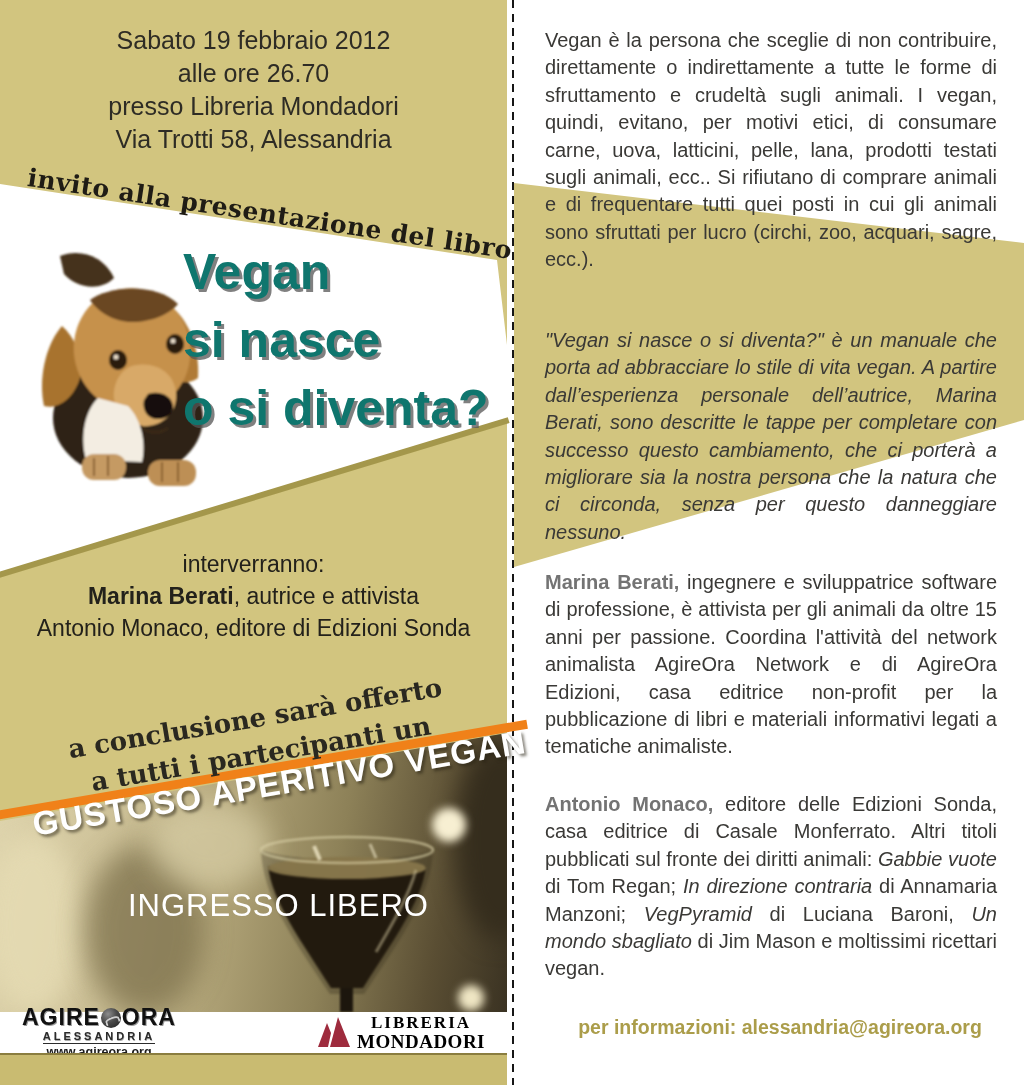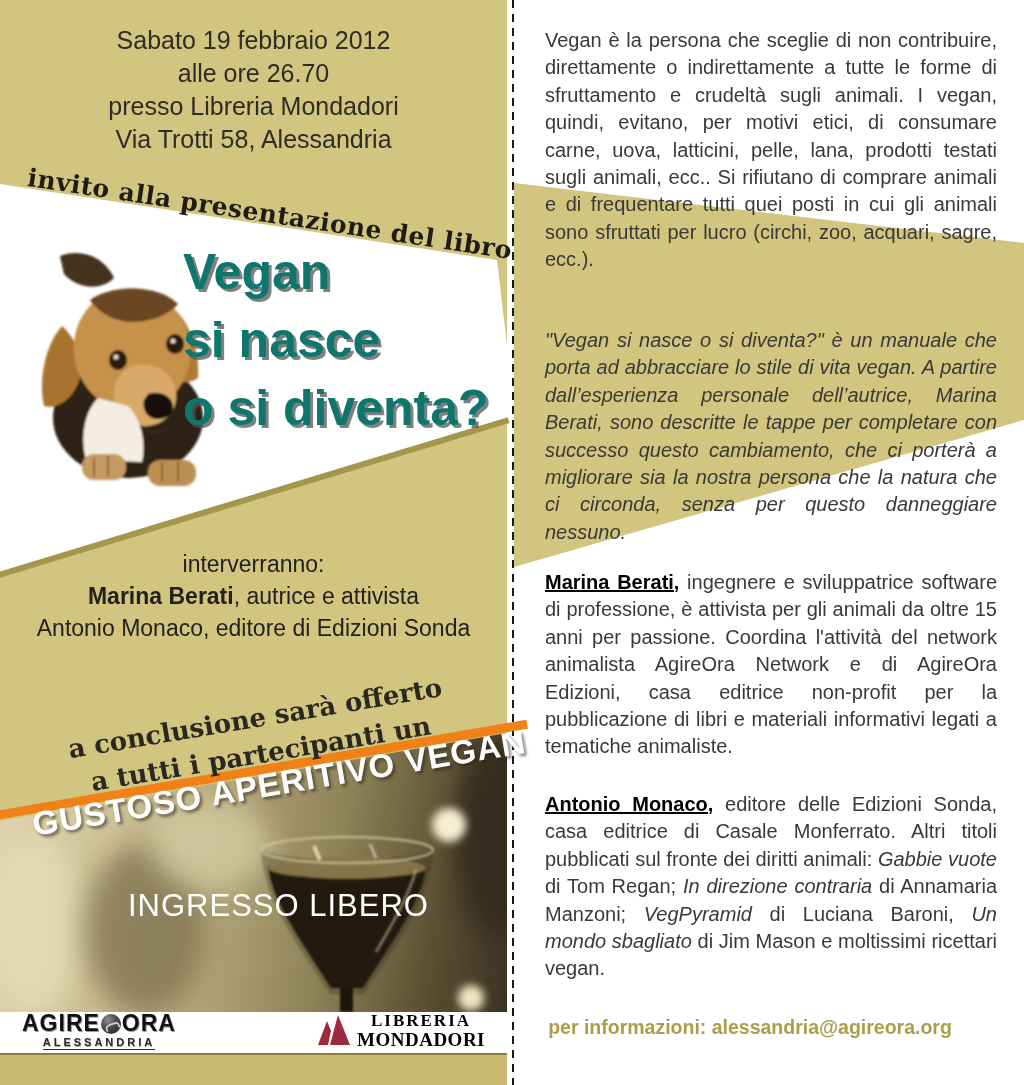--- a/index.html
+++ b/index.html
@@ -29,21 +29,21 @@
   #photo{left:0;top:0;width:507px;height:1085px;
     clip-path:polygon(0 821px,507px 733px,507px 1012px,0 1012px);}
   #photo .photo-bg{position:absolute;left:0;top:720px;width:507px;height:295px;
     background:linear-gradient(100deg,#e0d6af 0%,#cfc39a 22%,#b0a377 45%,#8d8158 65%,#5a4e33 85%,#3a3222 100%);}
   .blob{position:absolute;border-radius:50%;}
   #stripe-orange{left:-10px;top:812px;width:545px;height:9px;background:var(--orange);
     transform:rotate(-9.75deg);transform-origin:left center;}
 
   
   #strip-white{left:0;top:1012px;width:507px;height:41px;background:#fff;
-    display:flex;align-items:flex-start;justify-content:space-between;padding:0 22px;}
+    display:flex;align-items:center;justify-content:space-between;padding:0 22px;}
   #strip-khaki{left:0;top:1053px;width:507px;height:32px;background:var(--khaki_strip);
     border-top:2px solid #8a7d3f;}
 
   
   #date-block{left:0;top:24px;width:507px;text-align:center;color:var(--text_dark);
     font-size:25px;line-height:33px;}
   #invito{left:30px;top:163px;white-space:nowrap;transform:rotate(8.6deg);
     transform-origin:left top;font-family:"DejaVu Serif",serif;font-weight:bold;
     font-size:25px;letter-spacing:.5px;color:#1f1c15;}
   #title{left:183px;top:238px;font-weight:bold;font-size:50px;line-height:68px;
@@ -76,25 +76,25 @@
   #mondadori .l1{font-size:17px;letter-spacing:2px;}
   #mondadori .l2{font-size:19px;letter-spacing:.5px;margin-top:1px;}
 
   
   .rp{position:absolute;left:545px;width:452px;text-align:justify;color:var(--text_body);
     font-size:20px;line-height:27.4px;}
   #p1{top:27px;}
   #p2{top:327px;font-style:italic;}
   #p3{top:569px;}
   #p4{top:791px;}
-  #footer-info{position:absolute;left:520px;top:1016px;width:460px;text-align:center;
+  #footer-info{position:absolute;left:550px;top:1016px;width:460px;text-align:center;
     font-weight:bold;font-size:19.5px;color:var(--footer_olive);}
   .seg-bold{font-weight:bold;margin-top:32px;}
   .seg-italic{font-style:italic;}
-  .seg-bold-orange{font-weight:bold;color:#000000;text-decoration:underline;}
+  .seg-bold-orange{font-weight:bold;color:#737373;}
 </style>
 </head>
 <body>
 
 <div id="page">
 
   <div class="abs" id="blockA"></div>
   <div class="abs" id="blockB"></div>
   <div class="abs" id="blockB-edge"></div>
   <div class="abs" id="band-right"></div>

